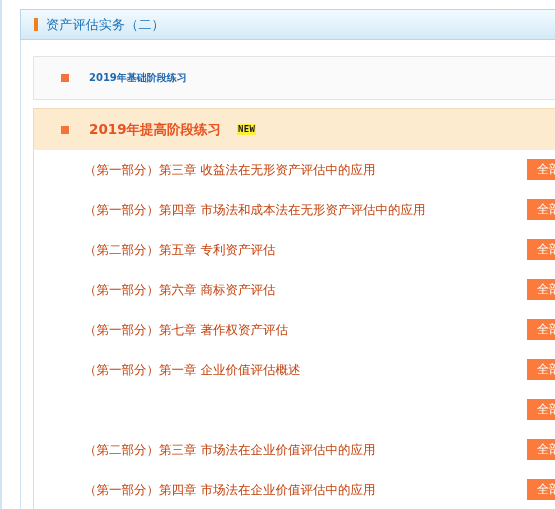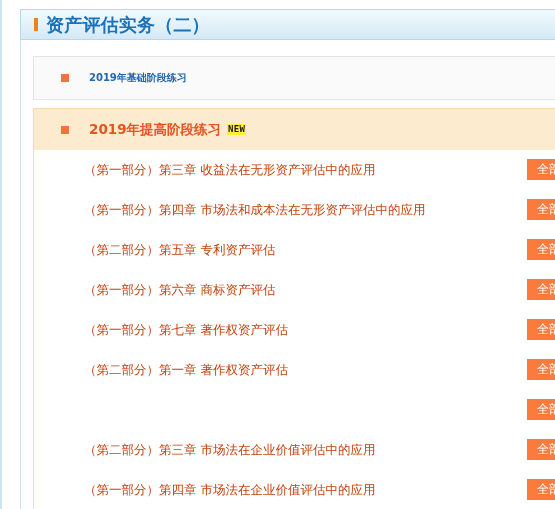--- a/index.html
+++ b/index.html
@@ -42,22 +42,22 @@
   }
   .header-marker {
     width: 4px;
     height: 13px;
     background: #f08019;
     margin-left: 13px;
     margin-right: 8px;
     flex: 0 0 auto;
   }
   .header-title {
-    font-size: 18px;
-    font-weight: bold;
+    font-size: 13px;
+    font-weight: normal;
     color: #1a72b8;
     letter-spacing: .2px;
     white-space: nowrap;
   }
 
   
   .panel-body {
     position: absolute;
     left: 18px;
     top: 40px;
@@ -123,21 +123,21 @@
     margin-right: 20px;
     flex: 0 0 auto;
   }
   .section-expanded-head .section-title {
     font-size: 13.5px;
     font-weight: bold;
     color: #e8541f;
     white-space: nowrap;
   }
   .new-badge {
-    margin-left: 6px;
+    margin-left: 16px;
     background: #ffef3a;
     color: #1a1a1a;
     font-size: 9px;
     font-weight: bold;
     line-height: 11px;
     padding: 0 1px;
     letter-spacing: .3px;
     font-family: "DejaVu Sans Mono", "Liberation Mono", monospace;
   }
 
@@ -222,21 +222,21 @@
           <span class="lesson-title">（第一部分）第六章   商标资产评估</span>
           <button class="lesson-action">全部</button>
         </div>
 
         <div class="lesson-row">
           <span class="lesson-title">（第一部分）第七章   著作权资产评估</span>
           <button class="lesson-action">全部</button>
         </div>
 
         <div class="lesson-row">
-          <span class="lesson-title">（第二部分）第一章  著作权资产评估</span>
+          <span class="lesson-title">（第一部分）第一章  企业价值评估概述</span>
           <button class="lesson-action">全部</button>
         </div>
 
         <div class="lesson-row">
           <button class="lesson-action">全部</button>
         </div>
 
         <div class="lesson-row">
           <span class="lesson-title">（第二部分）第三章  市场法在企业价值评估中的应用</span>
           <button class="lesson-action">全部</button>

